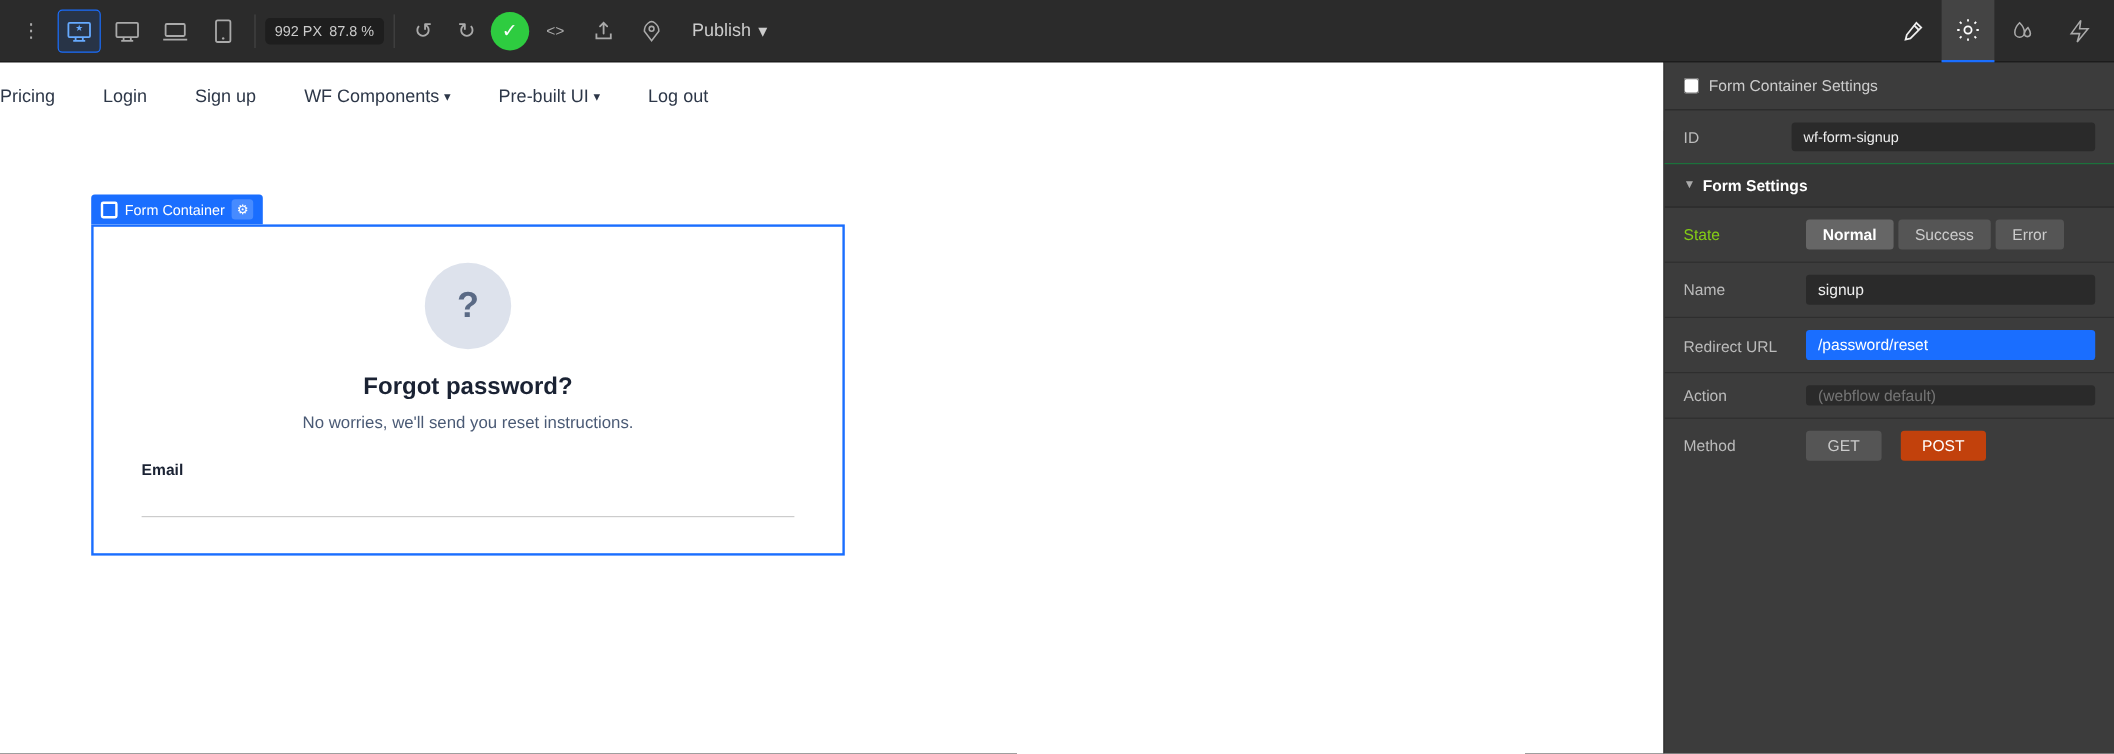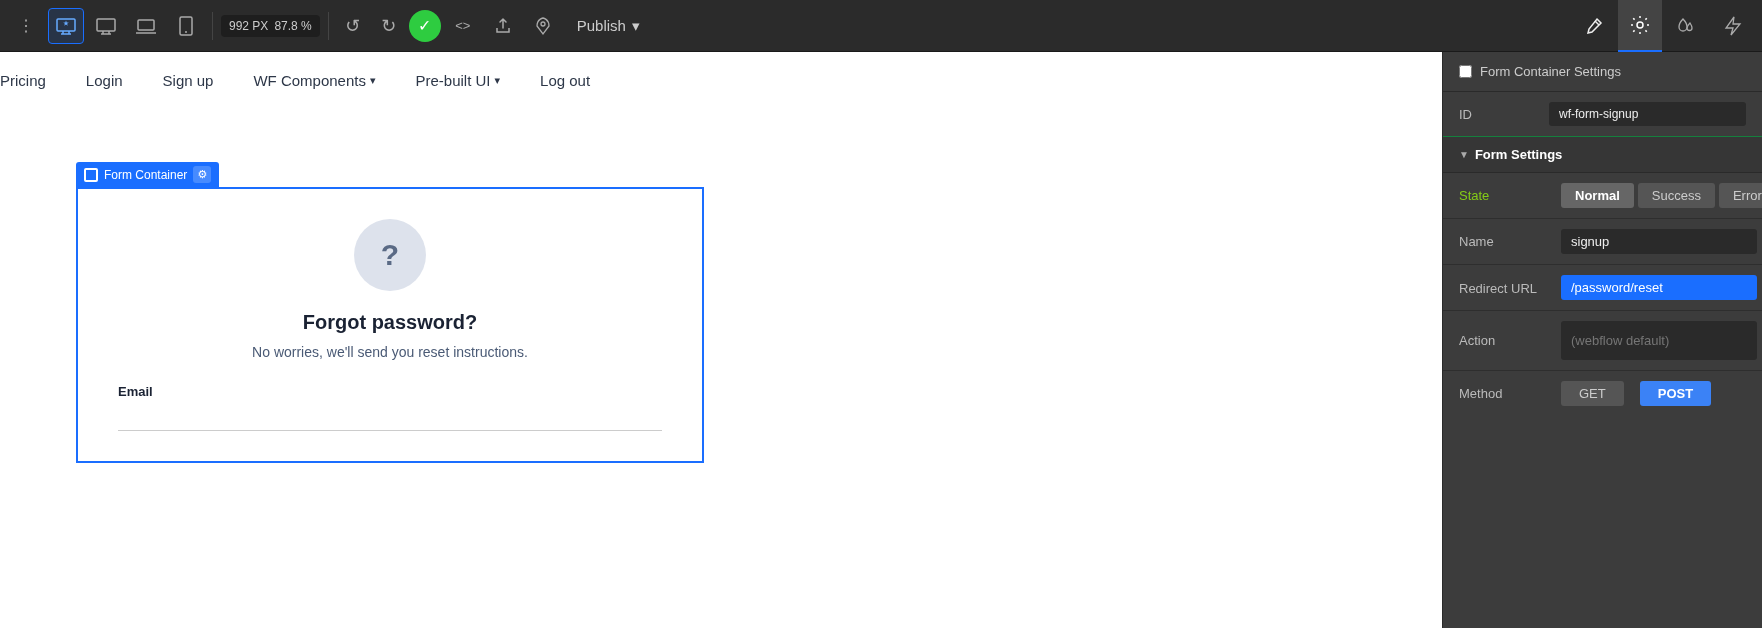--- a/index.html
+++ b/index.html
@@ -167,21 +167,21 @@
       margin-bottom: 4px;
     }
     .form-input-placeholder {
       border-bottom: 1px solid #ccc;
       height: 28px;
       width: 100%;
     }
 
     
     .right-panel {
-      width: 320px;
+      width: 376px;
       background: #3c3c3c;
       border-left: 1px solid #2a2a2a;
       display: flex;
       flex-direction: column;
       overflow-y: auto;
       flex-shrink: 0;
     }
 
     .form-container-settings-header {
       display: flex; align-items: center; gap: 8px;
@@ -290,21 +290,21 @@
       display: flex; align-items: center;
       padding: 10px 16px;
       border-bottom: 1px solid #2e2e2e;
       gap: 12px;
     }
     .action-label { color: #bbb; font-size: 13px; min-width: 90px; }
     .action-input {
       background: #2a2a2a;
       color: #666;
       font-size: 13px;
-      padding: 12px 10px;
+      padding: 1px 10px;
       border: none;
       border-radius: 3px;
       flex: 1;
       outline: none;
     }
 
     .method-row {
       display: flex; align-items: center;
       padding: 10px 16px;
       gap: 12px;
@@ -314,23 +314,23 @@
     .method-btn {
       padding: 5px 18px;
       border: none;
       border-radius: 3px;
       font-size: 13px;
       cursor: pointer;
       background: #555;
       color: #ccc;
     }
     .method-btn.active {
-      background: #3b82f6;
+      background: #c2410c;
       color: #fff;
-      font-weight: 700;
+      font-weight: 400;
     }
   </style>
 </head>
 <body>
 
 <div class="toolbar">
 
   <div class="toolbar-icon">⋮</div>
 
   <div class="toolbar-icon selected">

